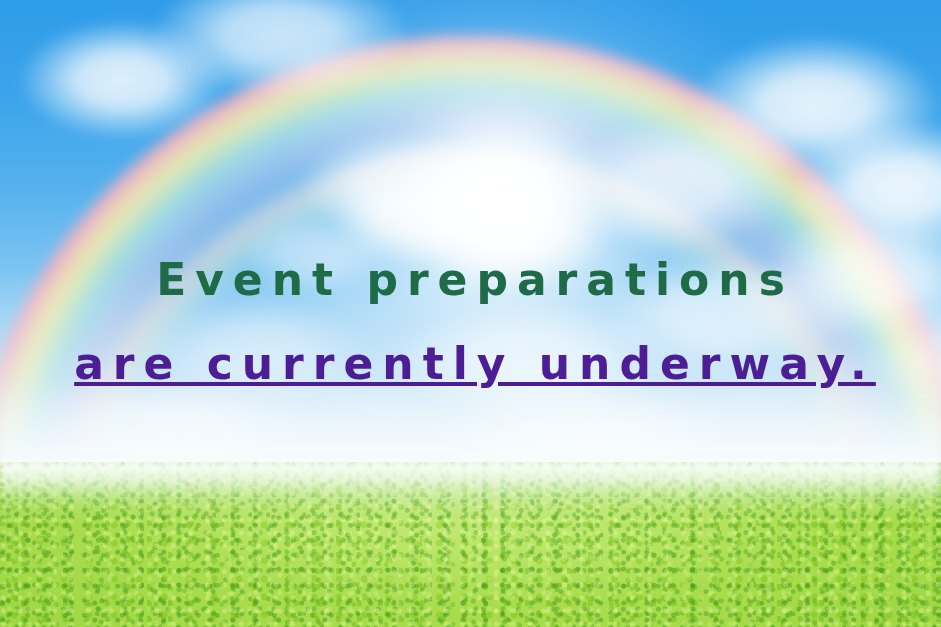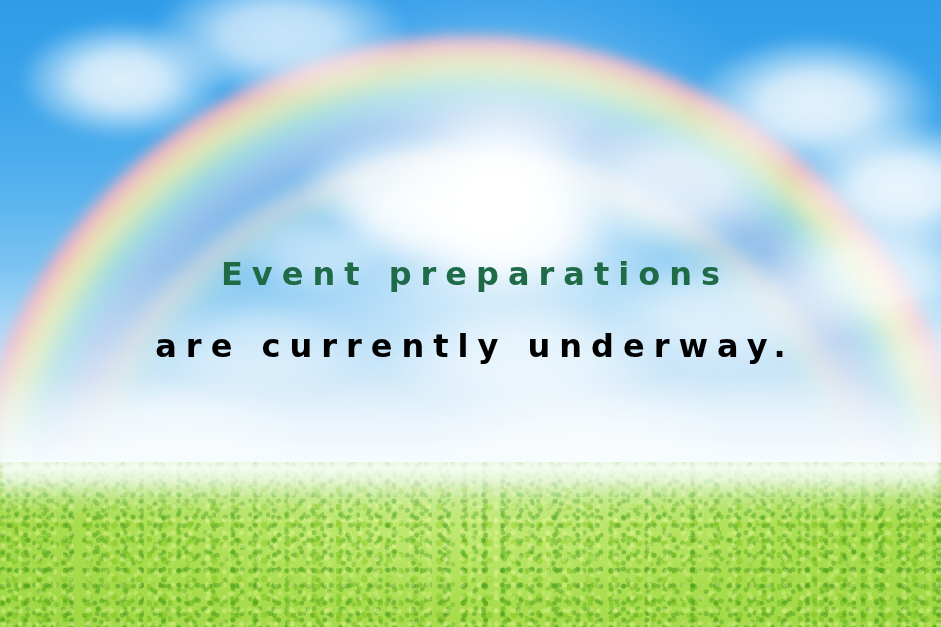--- a/index.html
+++ b/index.html
@@ -213,21 +213,21 @@
     position: absolute;
     left: 0;
     top: 258px;
     width: 941px;
     text-align: center;
     z-index: 40;
   }
   .caption-line {
     font-family: "DejaVu Sans", "Liberation Sans", sans-serif;
     font-weight: 600;
-    font-size: 32px;
+    font-size: 44px;
     letter-spacing: 9px;
     color: #1f6b48;
     line-height: 1.0;
     white-space: nowrap;
     text-indent: 9px;
   }
   .caption-line.line-2 {
     margin-top: 40px;
   }
 </style>
@@ -270,16 +270,16 @@
   <div class="haze"></div>
 
   <div class="grass">
     <div class="grass-tex"></div>
     <div class="grass-tex2"></div>
     <div class="grass-topfade"></div>
   </div>
 
   <div class="caption">
     <div class="caption-line line-1" style="color: rgb(31, 107, 72);">Event preparations</div>
-    <div class="caption-line line-2" style="color: #000000;">are currently underway.</div>
+    <div class="caption-line line-2" style="color: #4c1d95; text-decoration: underline;">are currently underway.</div>
   </div>
 
 </div>
 
 </body></html>

